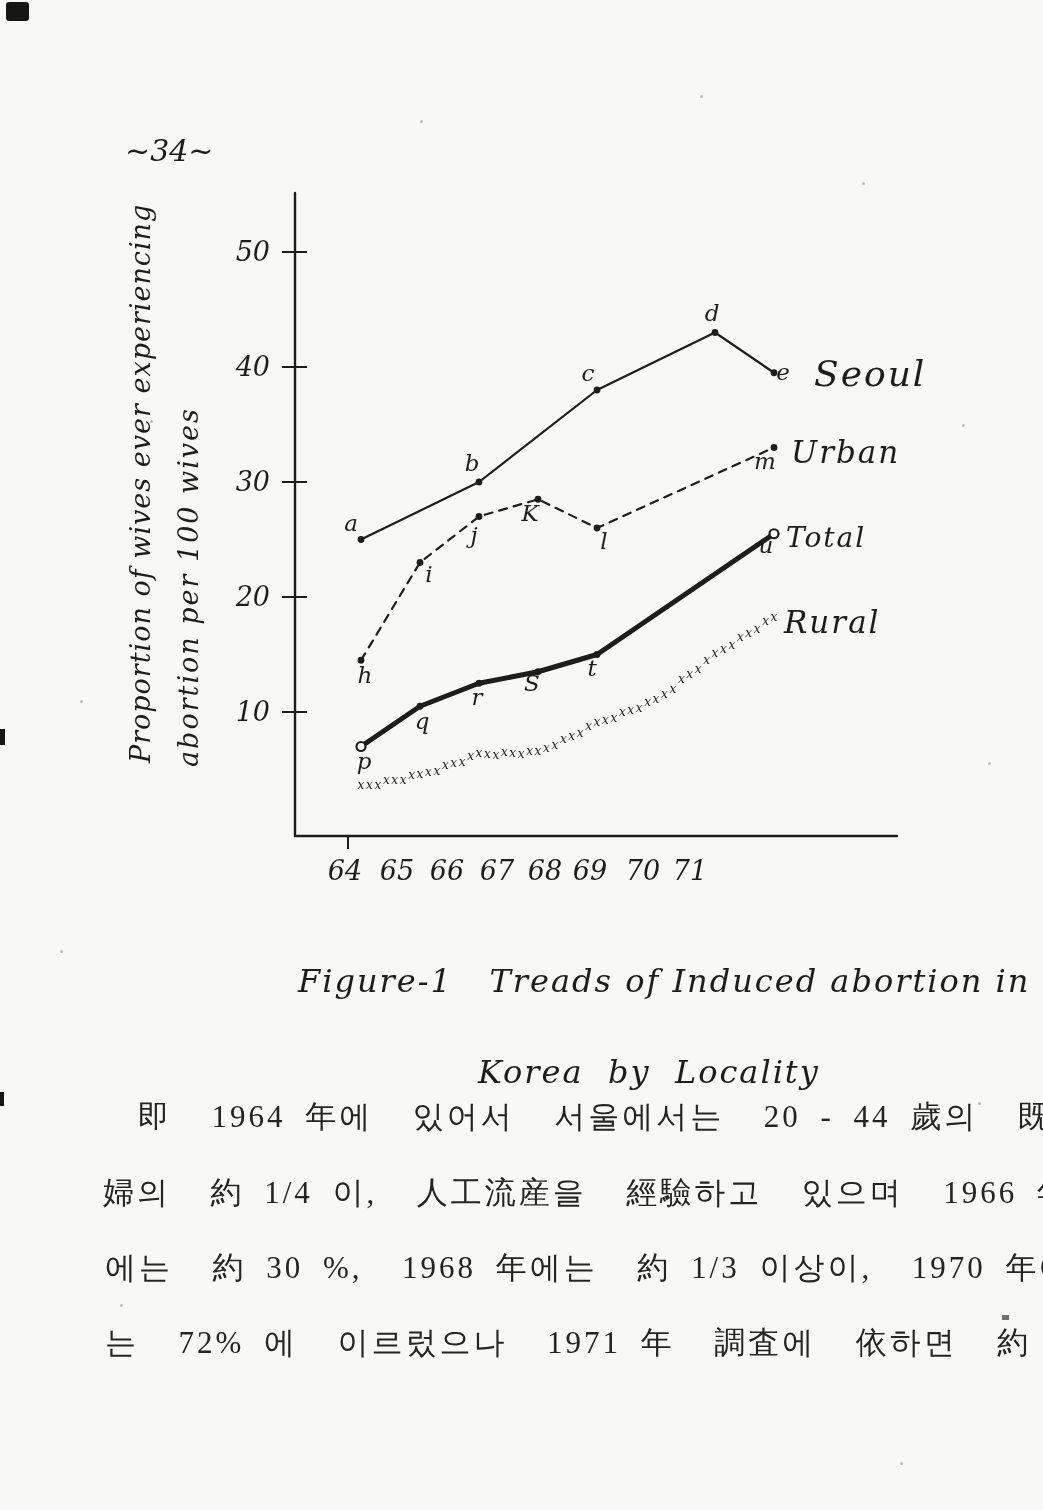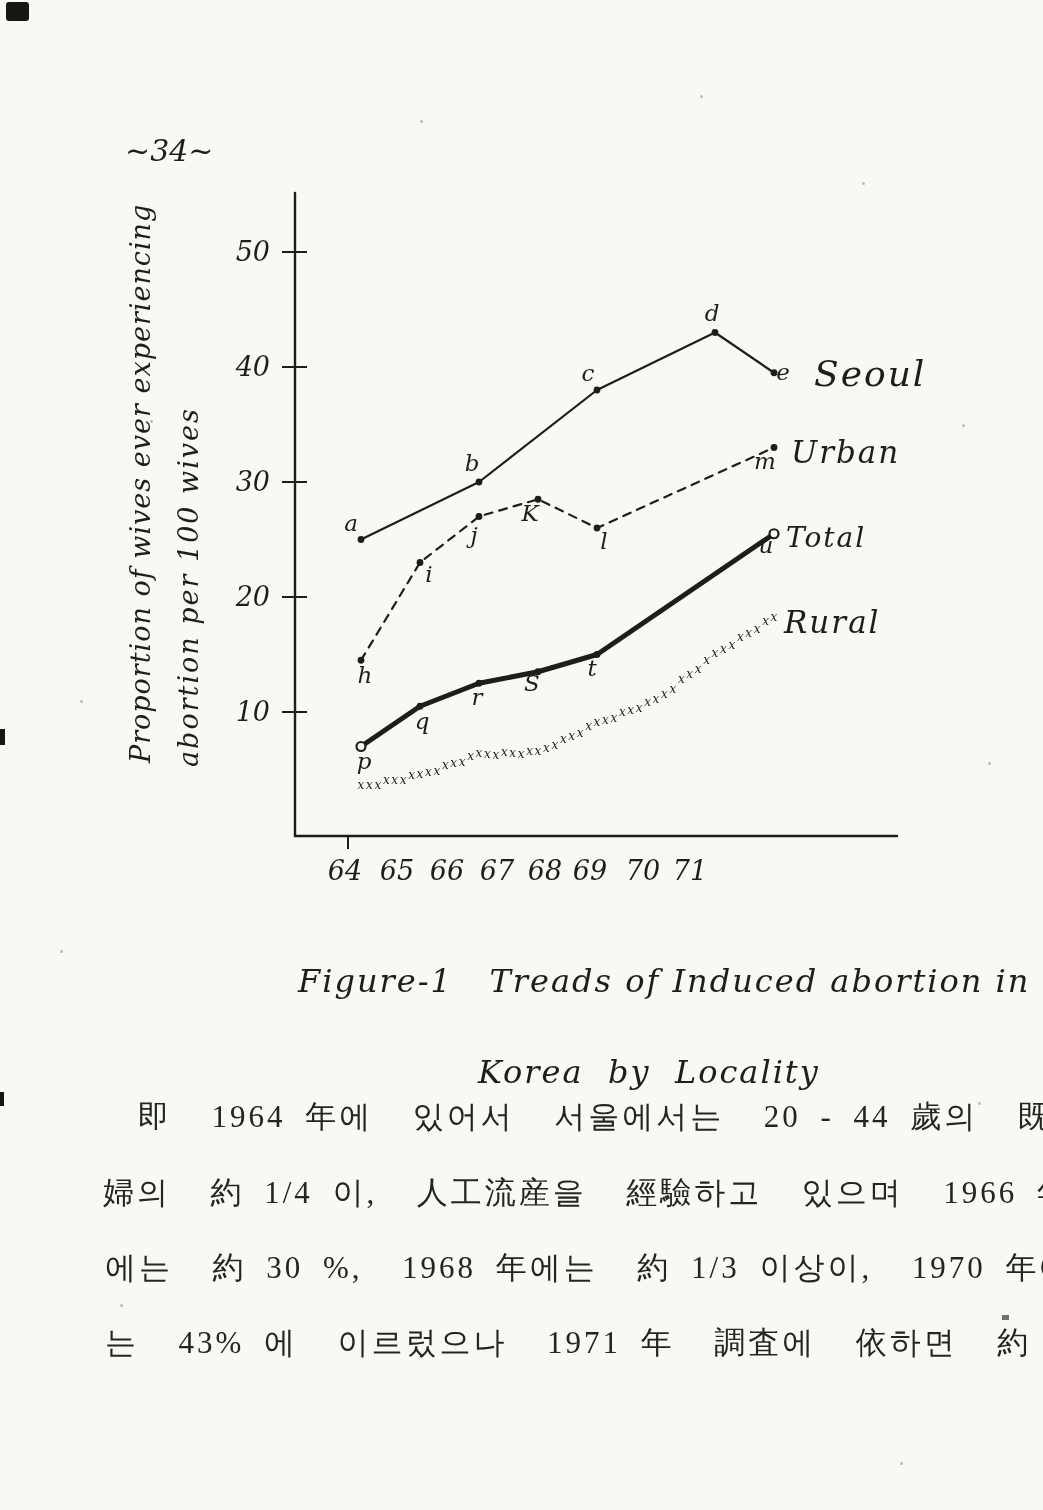--- a/index.html
+++ b/index.html
@@ -163,15 +163,15 @@
       </g>
     </svg>
 
 
   <div class="abs hw" style="left:298px;top:962px;font-size:32px;letter-spacing:2px;">Figure-1   Treads of Induced abortion in</div>
   <div class="abs hw" style="left:478px;top:1030px;font-size:32px;letter-spacing:2px;margin-top:23px;">Korea  by  Locality</div>
 
   <div class="body-line" style="left:138px;top:1096px;">即  1964 年에  있어서  서울에서는  20 - 44 歲의  既婚</div>
   <div class="body-line" style="left:103px;top:1172px;">婦의  約 1/4 이,  人工流産을  經驗하고  있으며  1966 年</div>
   <div class="body-line" style="left:105px;top:1247px;">에는  約 30 %,  1968 年에는  約 1/3 이상이,  1970 年에</div>
-  <div class="body-line" style="left:105px;top:1322px;">는  43% 에  이르렀으나  1971 年  調査에  依하면  約</div>
+  <div class="body-line" style="left:105px;top:1322px;">는  72% 에  이르렀으나  1971 年  調査에  依하면  約</div>
 
 </div>
 
 </body></html>

